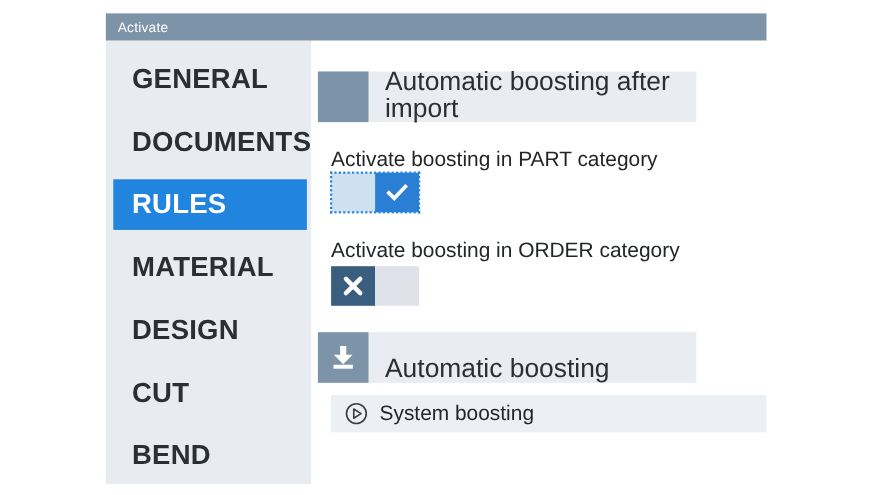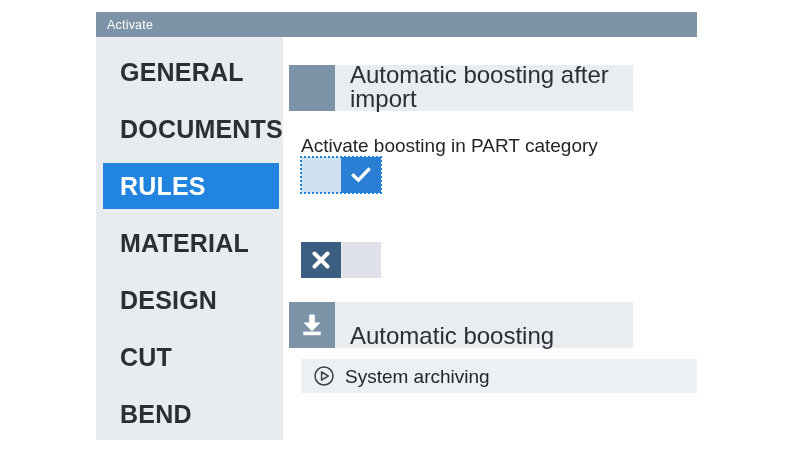--- a/index.html
+++ b/index.html
@@ -232,20 +232,21 @@
 
       <div class="toggle on focused" style="left:18px; top:120px;">
         <div class="half half-left"></div>
         <div class="half half-right">
           <svg width="24" height="24" viewBox="0 0 24 24" aria-hidden="true">
             <path d="M4.5 12.4 L9.4 17.2 L19.5 6.6" fill="none" stroke="#ffffff" stroke-width="3.4" stroke-linecap="square" stroke-linejoin="miter"></path>
           </svg>
         </div>
       </div>
 
+      <span class="field-label" style="left:18px; top:182px;">Activate boosting in ORDER category</span>
 
       <div class="toggle off" style="left:18px; top:205px;">
         <div class="half half-left">
           <svg width="24" height="24" viewBox="0 0 24 24" aria-hidden="true">
             <path d="M5.5 5.5 L18.5 18.5 M18.5 5.5 L5.5 18.5" fill="none" stroke="#ffffff" stroke-width="4" stroke-linecap="round"></path>
           </svg>
         </div>
         <div class="half half-right"></div>
       </div>
 
@@ -260,20 +261,20 @@
         <span class="section-title">Automatic boosting</span>
       </div>
 
       <div class="sub-row" style="top:322px;">
         <span class="sub-icon">
           <svg width="22" height="22" viewBox="0 0 22 22" aria-hidden="true">
             <circle cx="11" cy="11" r="9" fill="none" stroke="#3c4045" stroke-width="1.5"></circle>
             <path d="M8.6 6.8 L15.2 11 L8.6 15.2 Z" fill="none" stroke="#3c4045" stroke-width="1.5" stroke-linejoin="round"></path>
           </svg>
         </span>
-        <span class="sub-label">System archiving</span>
+        <span class="sub-label">System boosting</span>
       </div>
 
 
     </div>
 
   </div>
 </div>
 
 </body></html>

